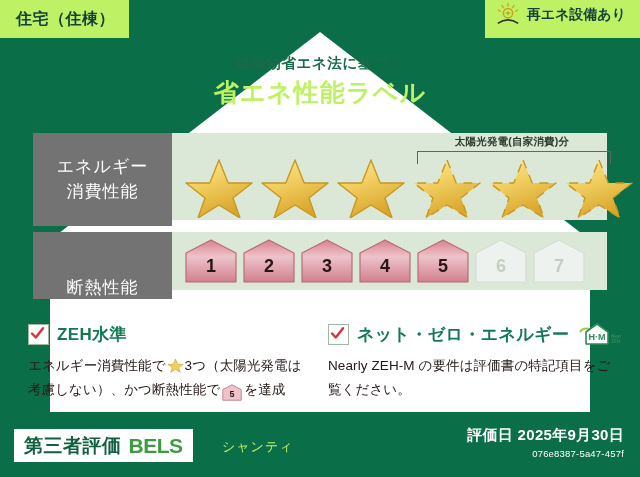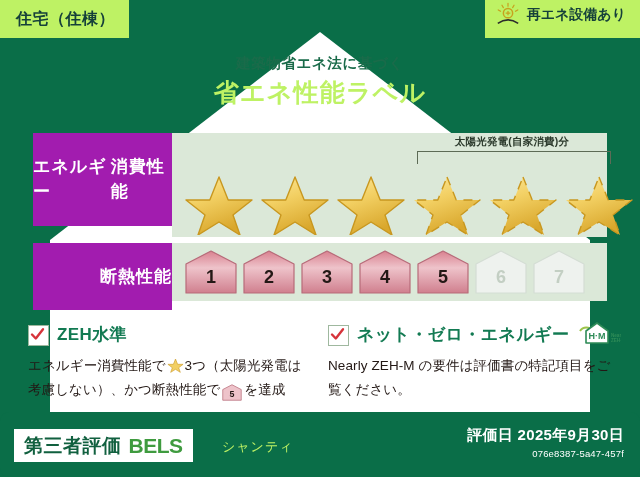--- a/index.html
+++ b/index.html
@@ -95,39 +95,39 @@
     top: 133px;
     width: 574px;
   }
   .perf-row {
     display: flex;
     align-items: stretch;
   }
   .perf-label {
     width: 139px;
     flex: 0 0 139px;
-    background: #a21caf;
+    background: #737373;
     color: #ffffff;
-    font-weight: bold;
-    display: flex;
-    flex-direction: row;
+    font-weight: normal;
+    display: flex;
+    flex-direction: column;
     align-items: center;
     justify-content: center;
     letter-spacing: 1px;
   }
   .perf-label span { display:block; }
   .row-energy .perf-label { height: 93px; font-size: 17px; line-height: 1.45; }
   .row-insul  .perf-label { height: 67px; font-size: 17px; justify-content: flex-end; }
 
   .perf-value {
     flex: 1 1 auto;
     background: #dbe8d8;
     position: relative;
   }
-  .row-energy .perf-value { height: 104px; padding-left: 17px; }
+  .row-energy .perf-value { height: 87px; padding-left: 17px; }
   .row-insul  .perf-value { height: 58px; }
   .row-gap { height: 6px; }
 
   
   .stars {
     position: absolute;
     left: 10px;
     bottom: 2px;
     display: flex;
     align-items: flex-end;
@@ -185,21 +185,21 @@
     position: absolute;
     left: 28px;
     top: 322px;
     width: 584px;
     display: flex;
     gap: 16px;
   }
   .crit-col { width: 284px; }
   .crit-head {
     display: flex;
-    align-items: flex-end;
+    align-items: center;
     gap: 8px;
     height: 24px;
   }
   .check-box {
     width: 19px; height: 19px;
     border: 1.5px solid #9fb89f;
     background: #fff;
     position: relative;
     flex: 0 0 19px;
   }

